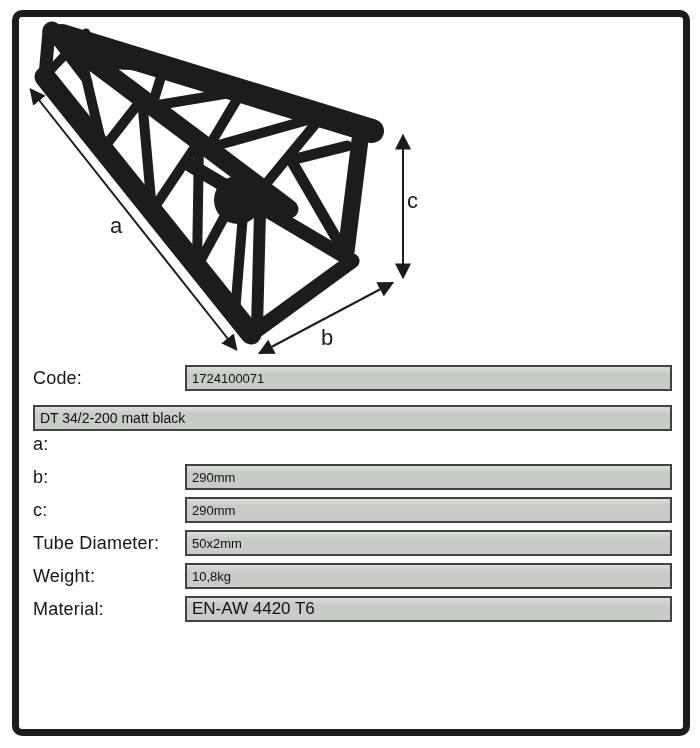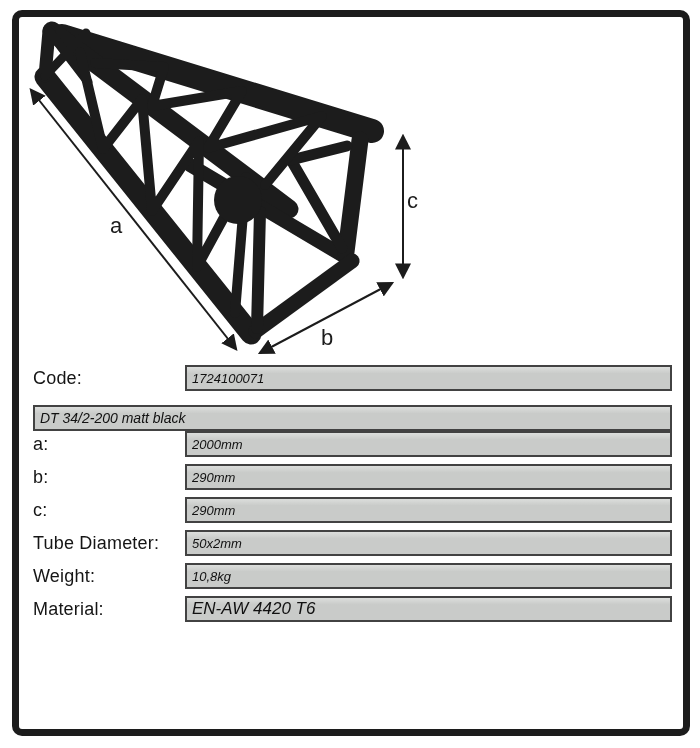--- a/index.html
+++ b/index.html
@@ -31,21 +31,21 @@
   .dim-label.c{left:407px;top:190px;}
 
   
   .spec-form{position:absolute;left:33px;top:370px;width:639px;
     display:flex;flex-direction:column;gap:17px;}
   .spec-row{display:flex;align-items:center;height:16px;}
   .spec-label{width:152px;flex:0 0 152px;font-size:18px;letter-spacing:.2px;color:#151515;}
   .spec-value{flex:1;height:26px;border:2px solid var(--field-border);
     background:linear-gradient(180deg,var(--field-fill-light) 0%,var(--field-fill) 30%,var(--field-fill) 100%);
     display:flex;align-items:center;padding:8px 5px;font-size:13px;color:#111;
-    white-space:nowrap;overflow:hidden;font-style:italic;}
+    white-space:nowrap;overflow:hidden;}
   .spec-row.row-md .spec-value{font-size:14px;margin-top:14px;}
   .spec-row.row-lg .spec-value{font-size:17px;}
 </style>
 </head>
 <body>
 
 <div class="stage">
 
   <div class="frame"></div>
 
@@ -99,21 +99,20 @@
       <span class="spec-label">Code:</span>
       <div class="spec-value">1724100071</div>
     </div>
 
     <div class="spec-row row-md">
       <div class="spec-value">DT 34/2-200 matt black</div>
     </div>
 
     <div class="spec-row">
       <span class="spec-label">a:</span>
-      <div class="spec-value">2000mm</div>
     </div>
 
     <div class="spec-row">
       <span class="spec-label">b:</span>
       <div class="spec-value">290mm</div>
     </div>
 
     <div class="spec-row">
       <span class="spec-label">c:</span>
       <div class="spec-value">290mm</div>

